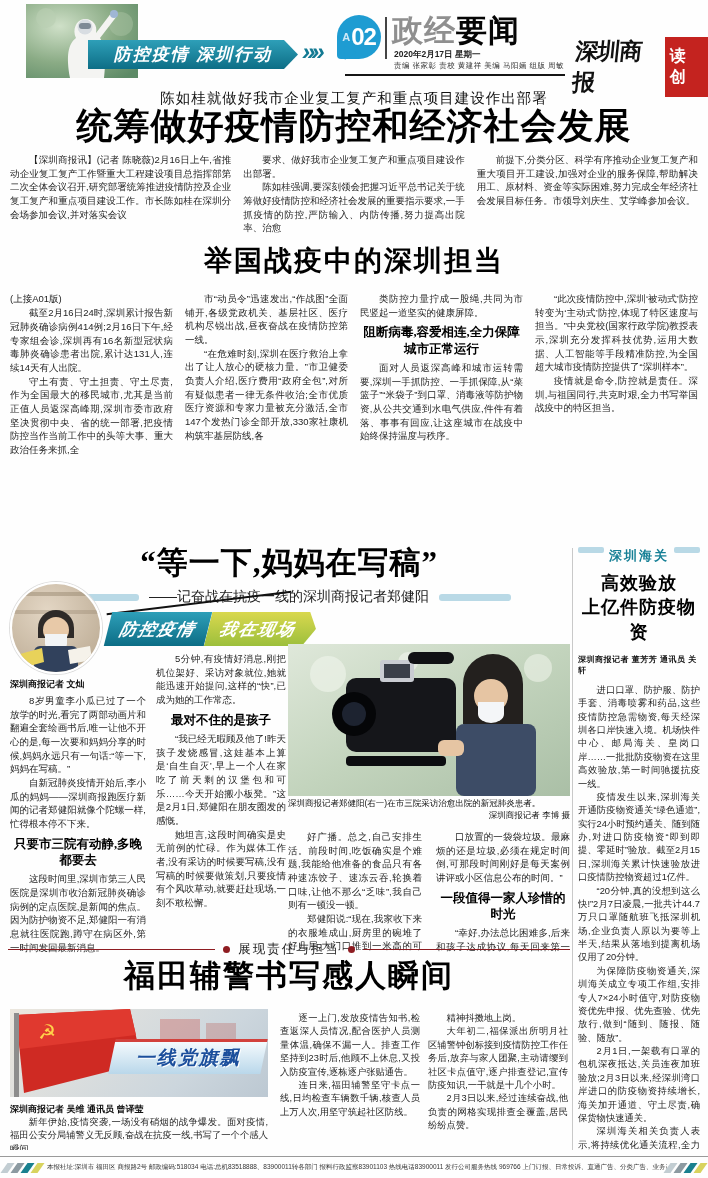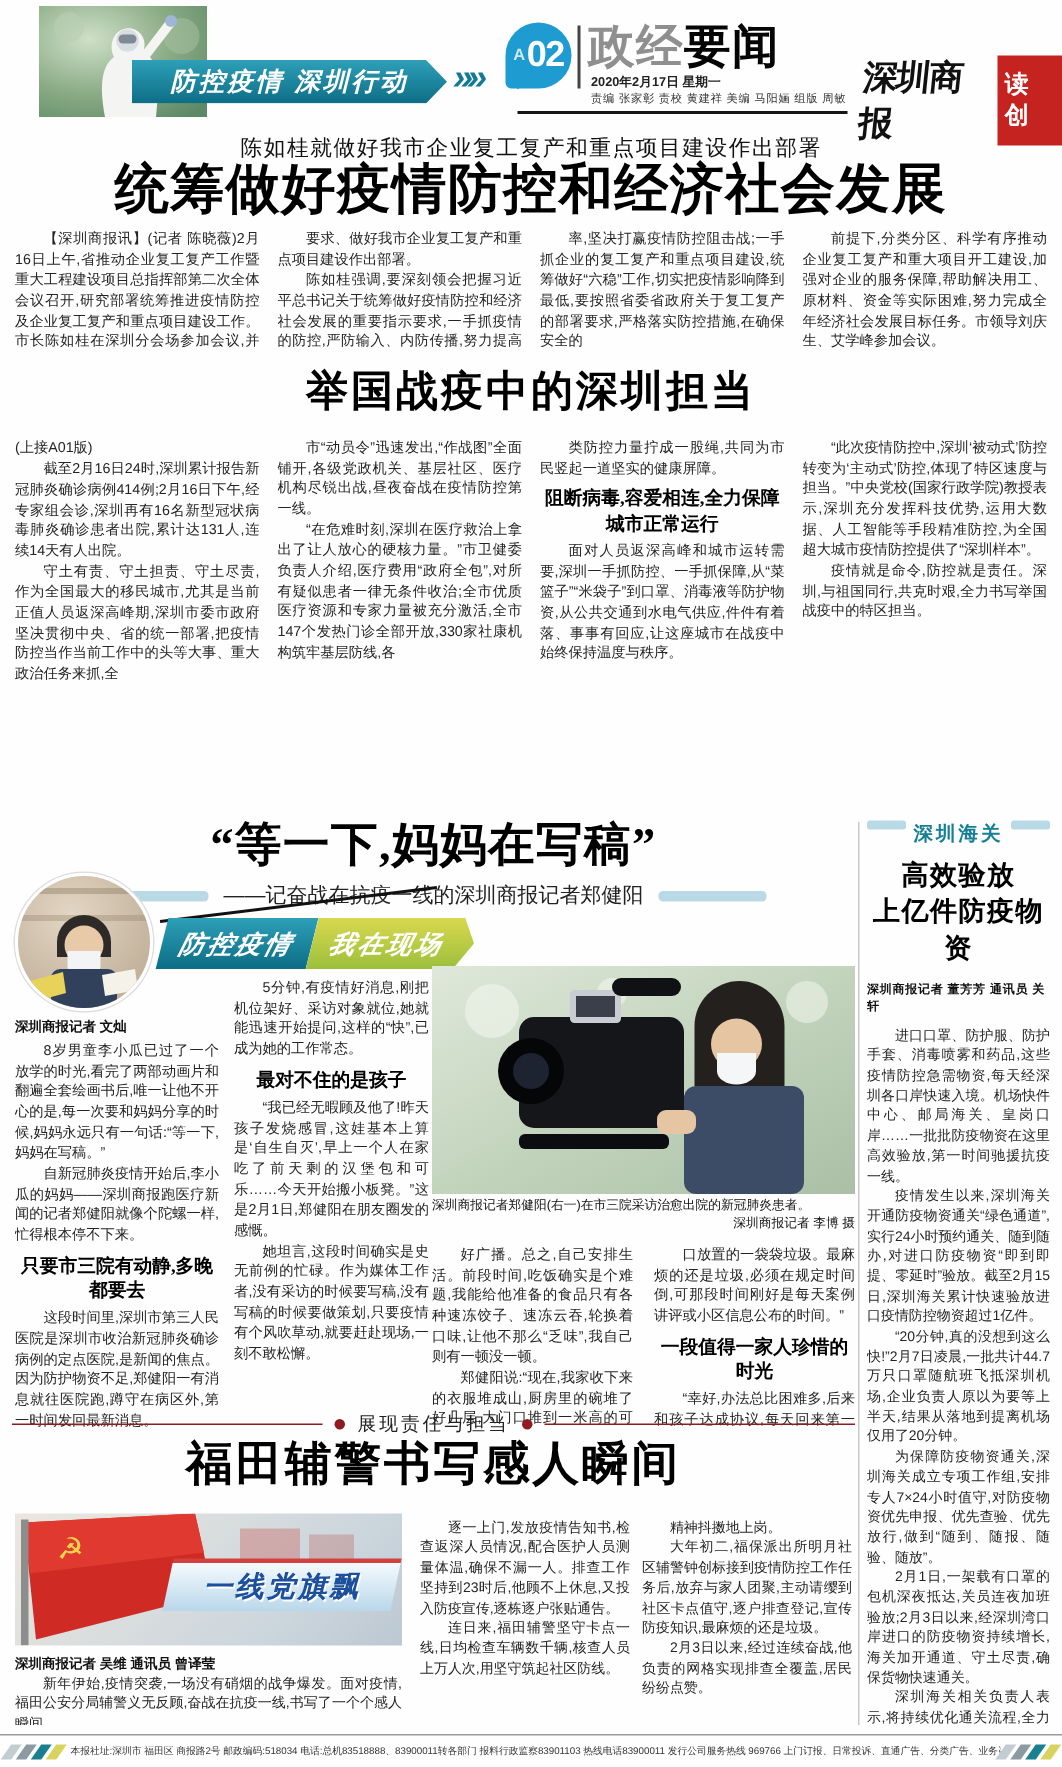--- a/index.html
+++ b/index.html
@@ -157,23 +157,20 @@
 
   <div class="abs kicker">陈如桂就做好我市企业复工复产和重点项目建设作出部署</div>
   <div class="abs headline">统筹做好疫情防控和经济社会发展</div>
   <div class="abs cols lead-cols">
     <div class="col">
         <p class="body">【深圳商报讯】(记者 陈晓薇)2月16日上午,省推动企业复工复产工作暨重大工程建设项目总指挥部第二次全体会议召开,研究部署统筹推进疫情防控及企业复工复产和重点项目建设工作。市长陈如桂在深圳分会场参加会议,并对落实会议</p>
       </div>
     <div class="col">
         <p class="body">要求、做好我市企业复工复产和重点项目建设作出部署。</p>
         <p class="body">陈如桂强调,要深刻领会把握习近平总书记关于统筹做好疫情防控和经济社会发展的重要指示要求,一手抓疫情的防控,严防输入、内防传播,努力提高出院率、治愈</p>
-      </div>
-    <div class="col">
-        <p class="body">率,坚决打赢疫情防控阻击战;一手抓企业的复工复产和重点项目建设,统筹做好“六稳”工作,切实把疫情影响降到最低,要按照省委省政府关于复工复产的部署要求,严格落实防控措施,在确保安全的</p>
       </div>
     <div class="col">
         <p class="body">前提下,分类分区、科学有序推动企业复工复产和重大项目开工建设,加强对企业的服务保障,帮助解决用工、原材料、资金等实际困难,努力完成全年经济社会发展目标任务。市领导刘庆生、艾学峰参加会议。</p>
       </div>
   </div>
 
   <div class="abs war-head">举国战疫中的深圳担当</div>
   <div class="abs cols war-cols">
     <div class="col">
         <p class="note">(上接A01版)</p>
@@ -334,21 +331,21 @@
     <div class="abs byline p-byline">深圳商报记者 吴维 通讯员 曾译莹</div>
     <div class="abs p-left">
         <p class="body">新年伊始,疫情突袭,一场没有硝烟的战争爆发。面对疫情,福田公安分局辅警义无反顾,奋战在抗疫一线,书写了一个个感人瞬间。</p>
       </div>
     <div class="abs p-mid1">
         <p class="body">逐一上门,发放疫情告知书,检查返深人员情况,配合医护人员测量体温,确保不漏一人。排查工作坚持到23时后,他顾不上休息,又投入防疫宣传,逐栋逐户张贴通告。</p>
         <p class="body">连日来,福田辅警坚守卡点一线,日均检查车辆数千辆,核查人员上万人次,用坚守筑起社区防线。</p>
       </div>
     <div class="abs p-mid2">
         <p class="body">精神抖擞地上岗。</p>
-        <p class="body">大年初二,福保派出所明月社区辅警钟创标接到疫情防控工作任务后,放弃与家人团聚,主动请缨到社区卡点值守,逐户排查登记,宣传防疫知识,最麻烦的还是垃圾。</p>
+        <p class="body">大年初二,福保派出所明月社区辅警钟创标接到疫情防控工作任务后,放弃与家人团聚,主动请缨到社区卡点值守,逐户排查登记,宣传防疫知识,一干就是十几个小时。</p>
         <p class="body">2月3日以来,经过连续奋战,他负责的网格实现排查全覆盖,居民纷纷点赞。</p>
       </div>
   </div>
 
   <div class="abs footer">
     <span class="stripes">
         <i class="s1"></i>
         <i class="s2"></i>
         <i class="s3"></i>
         <i class="s4"></i>

